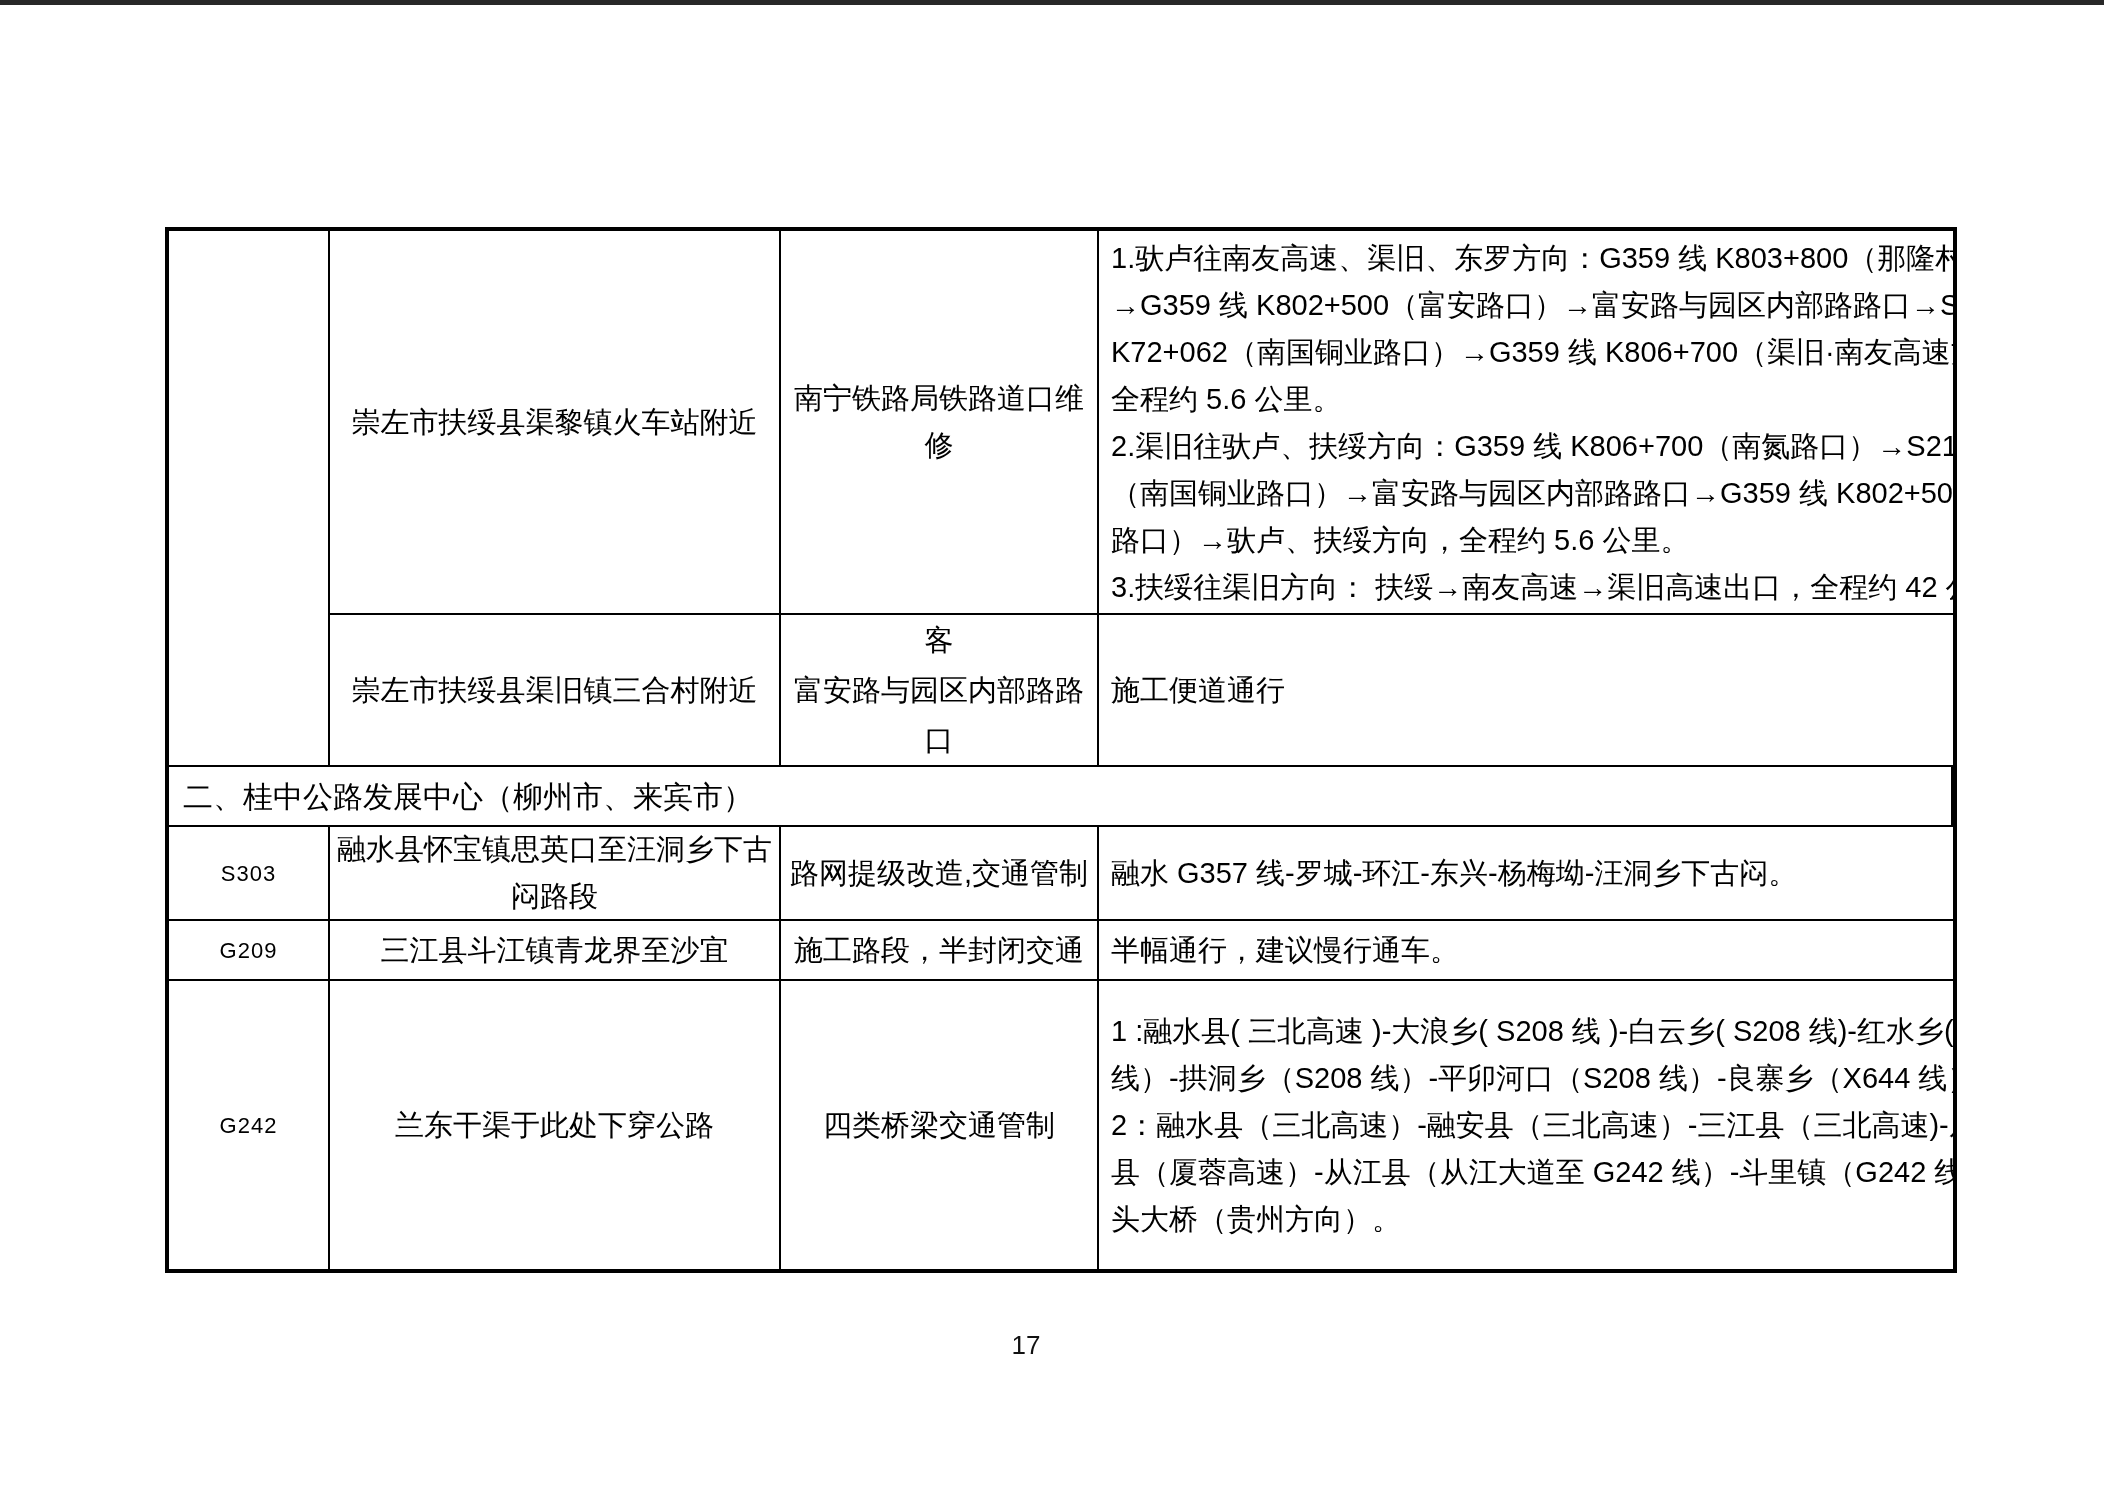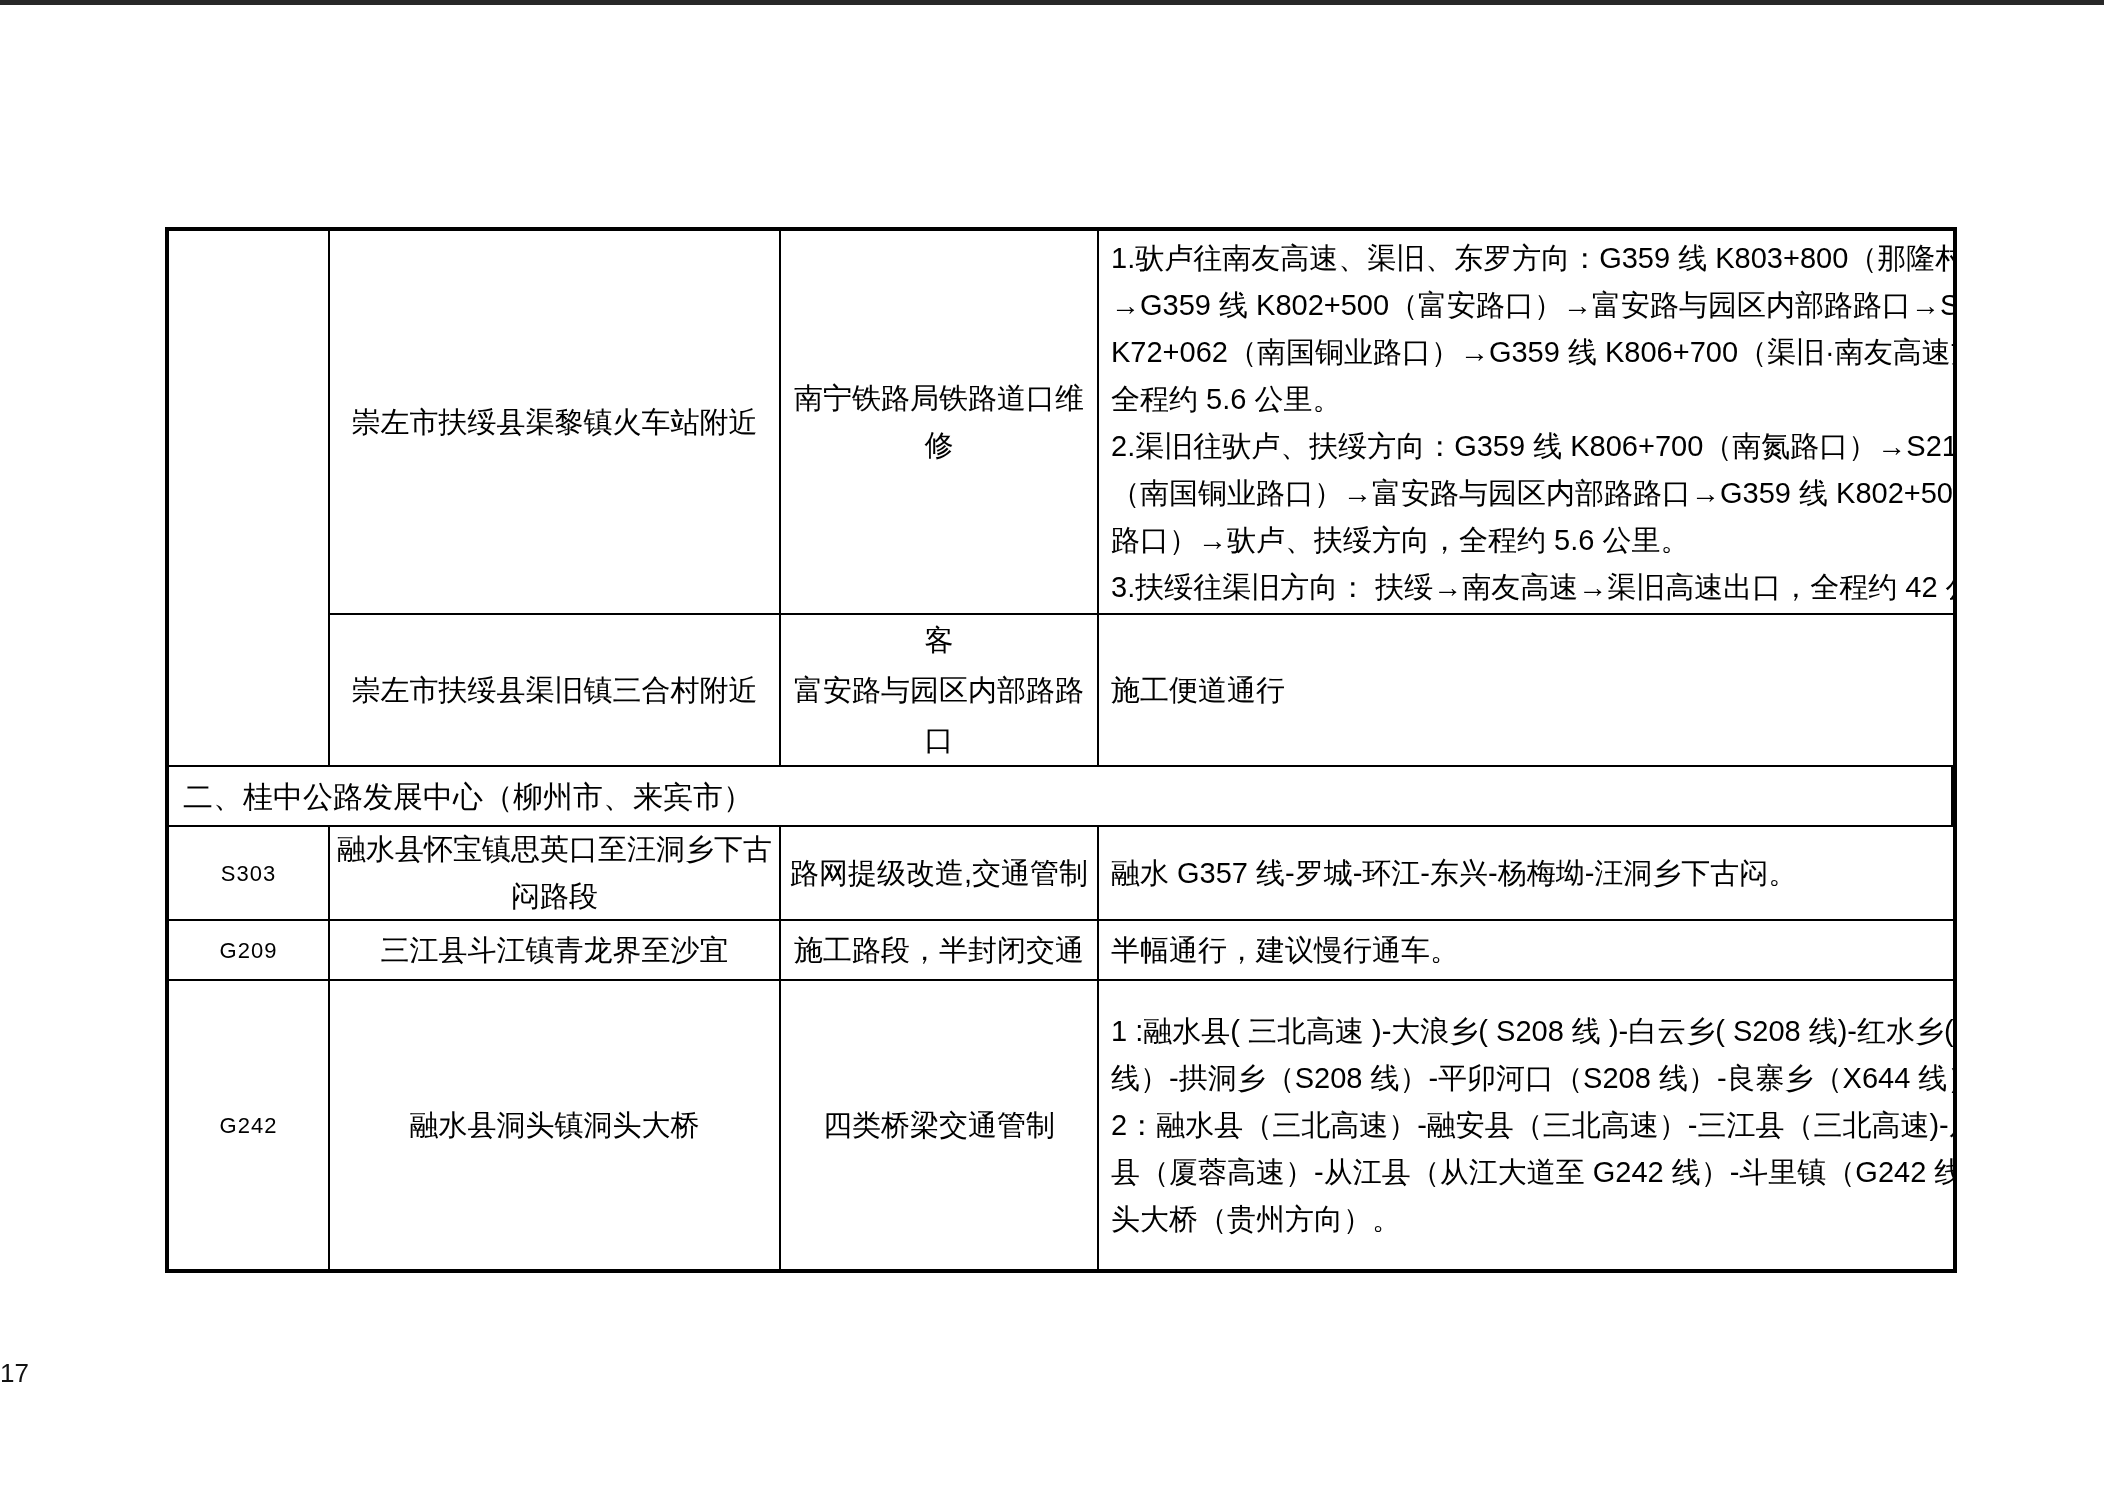--- a/index.html
+++ b/index.html
@@ -56,21 +56,21 @@
     grid-column:1/5;
     justify-content:flex-start;
     text-align:left;
     padding-left:14px;
     font-size:30px;
     align-items:center;
   }
   .road-code{font-size:22px;letter-spacing:1px;}
   .page-number{
     position:absolute;left:0;top:1330px;width:2052px;
-    font-size:26px;color:#111;margin-top:28px;
+    text-align:center;font-size:26px;color:#111;
   }
 </style>
 </head>
 <body>
 
 <div class="top-strip"></div>
 
 <div class="tbl">
 
   <div class="cell roadspan road-code"></div>
@@ -138,21 +138,21 @@
     <span>施工路段，半封闭交通</span>
   </div>
   <div class="cell last-col detour">
     <span>半幅通行，建议慢行通车。</span>
   </div>
 
   <div class="cell road-code last-row">
     <span>G242</span>
   </div>
   <div class="cell last-row">
-    <span>融水县洞头镇洞头大桥</span>
+    <span>兰东干渠于此处下穿公路</span>
   </div>
   <div class="cell last-row">
     <span>四类桥梁交通管制</span>
   </div>
   <div class="cell last-col last-row detour">
     <div class="lines">
       <span class="ln">1 :融水县( 三北高速 )-大浪乡( S208 线 )-白云乡( S208 线)-红水乡( S208</span>
       <span class="ln">线）-拱洞乡（S208 线）-平卯河口（S208 线）-良寨乡（X644 线）-斗里</span>
       <span class="ln">2：融水县（三北高速）-融安县（三北高速）-三江县（三北高速)-从江</span>
       <span class="ln">县（厦蓉高速）-从江县（从江大道至 G242 线）-斗里镇（G242 线）-洞</span>

